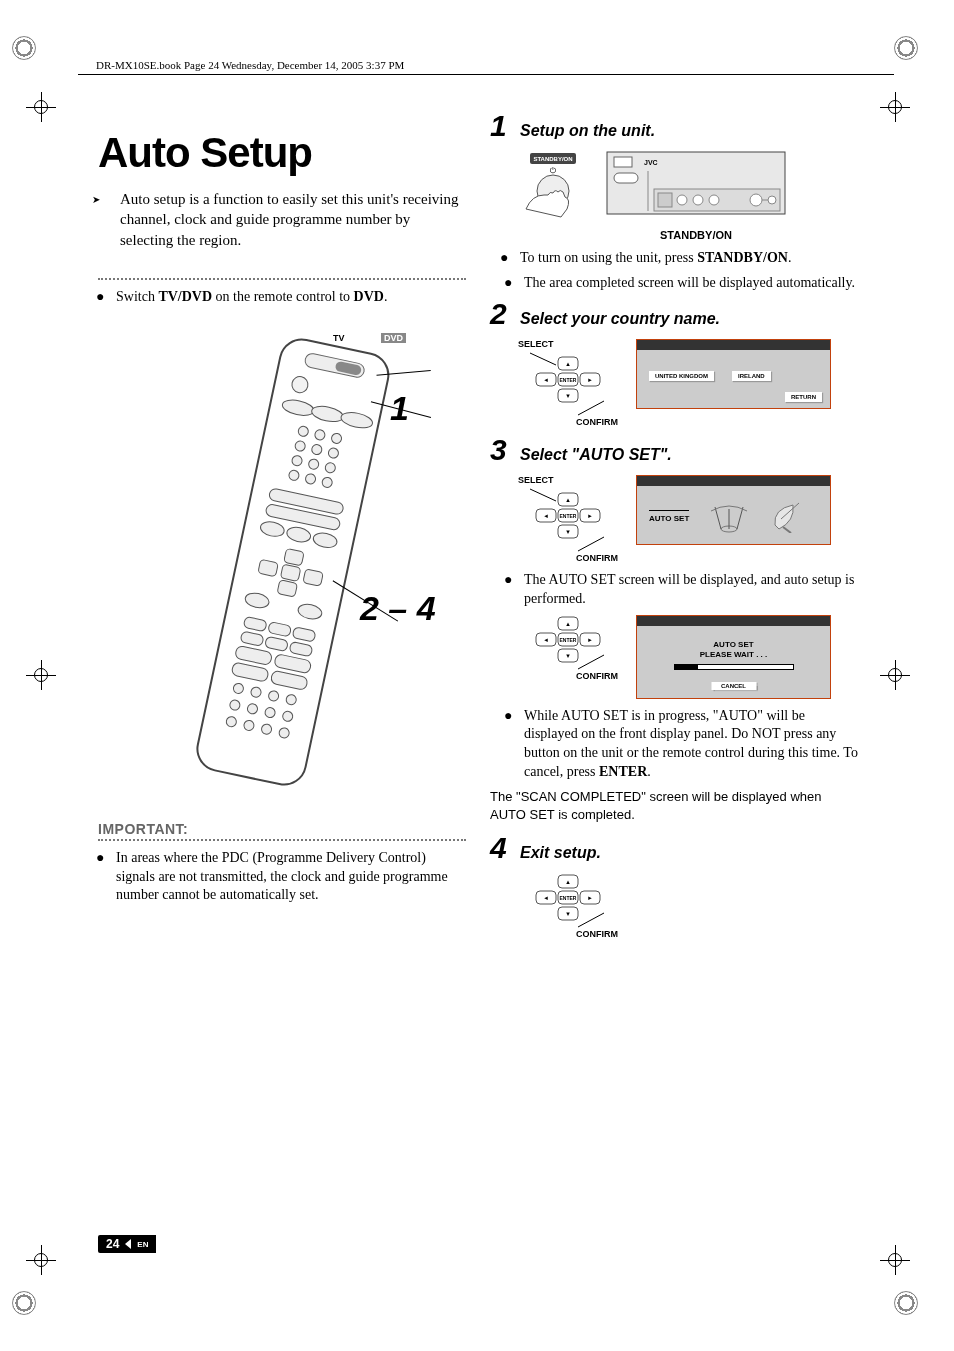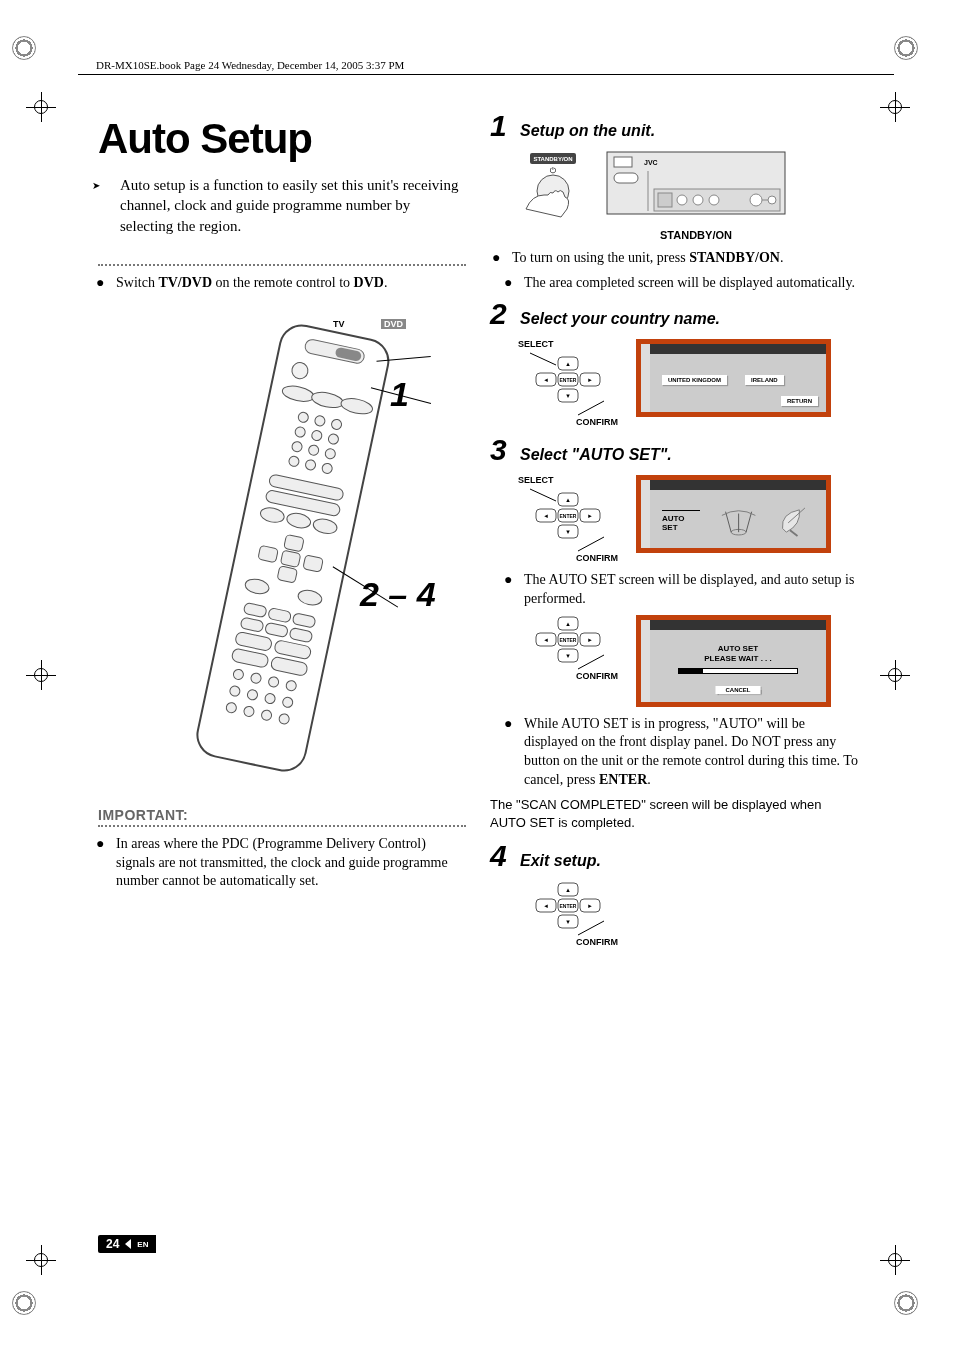--- a/index.html
+++ b/index.html
@@ -52,21 +52,21 @@
   }
   .col {
     width: 368px;
   }
   h1.title {
     font-family: Arial, Helvetica, sans-serif;
     font-weight: 900;
     font-size: 42px;
     letter-spacing: -1px;
     margin-bottom: 12px;
-    margin-top: 10px;
+    margin-top: 24px;
   }
   .intro {
     font-family: "Times New Roman", serif;
     font-size: 15px;
     line-height: 1.35;
     padding-left: 22px;
     text-indent: -14px;
     margin-bottom: 28px;
   }
   .intro .arrow {
@@ -146,24 +146,23 @@
     font-size: 11px;
     text-align: center;
     margin-top: 4px;
   }
   .sel-conf {
     font-family: Arial, Helvetica, sans-serif;
     font-weight: 900;
     font-size: 9px;
   }
   .screen-box {
-    border: 5px solid #c2410c;
+    border: 1px solid #c2410c;
     width: 195px;
     background: #ddd;
-    padding-left: 9px;
   }
   .screen-box .topbar { height: 10px; background: #333; }
   .screen-box .body { padding: 14px 12px 10px; background: #ccc; position: relative; min-height: 58px; }
   .screen-btn {
     display: inline-block;
     background: #fff;
     font-family: Arial, sans-serif;
     font-size: 6px;
     font-weight: 700;
     padding: 2px 6px;
@@ -367,21 +366,21 @@
           <circle cx="76" cy="49" r="5" fill="#fff" stroke="#888"></circle>
           <circle cx="92" cy="49" r="5" fill="#fff" stroke="#888"></circle>
           <circle cx="108" cy="49" r="5" fill="#fff" stroke="#888"></circle>
           <circle cx="150" cy="49" r="6" fill="#fff" stroke="#888"></circle>
           <circle cx="166" cy="49" r="4" fill="#fff" stroke="#888"></circle>
           <line x1="156" y1="49" x2="162" y2="49" stroke="#888"></line>
         </svg>
         <div class="unit-caption">STANDBY/ON</div>
       </div>
     </div>
-    <div class="bullet-item" style="margin-left:4px;">
+    <div class="bullet-item" style="margin-left:12px;">
       <span class="dot">●</span><span>To turn on using the unit, press </span><b>STANDBY/ON</b><span>.</span>
     </div>
     <div class="bullet-item" style="margin-left:16px;">
       <span class="dot">●</span><span>The area completed screen will be displayed automatically.</span>
     </div>
 
     <div class="step-row">
       <div class="step-num">2</div>
       <div class="step-title">Select your country name.</div>
     </div>

